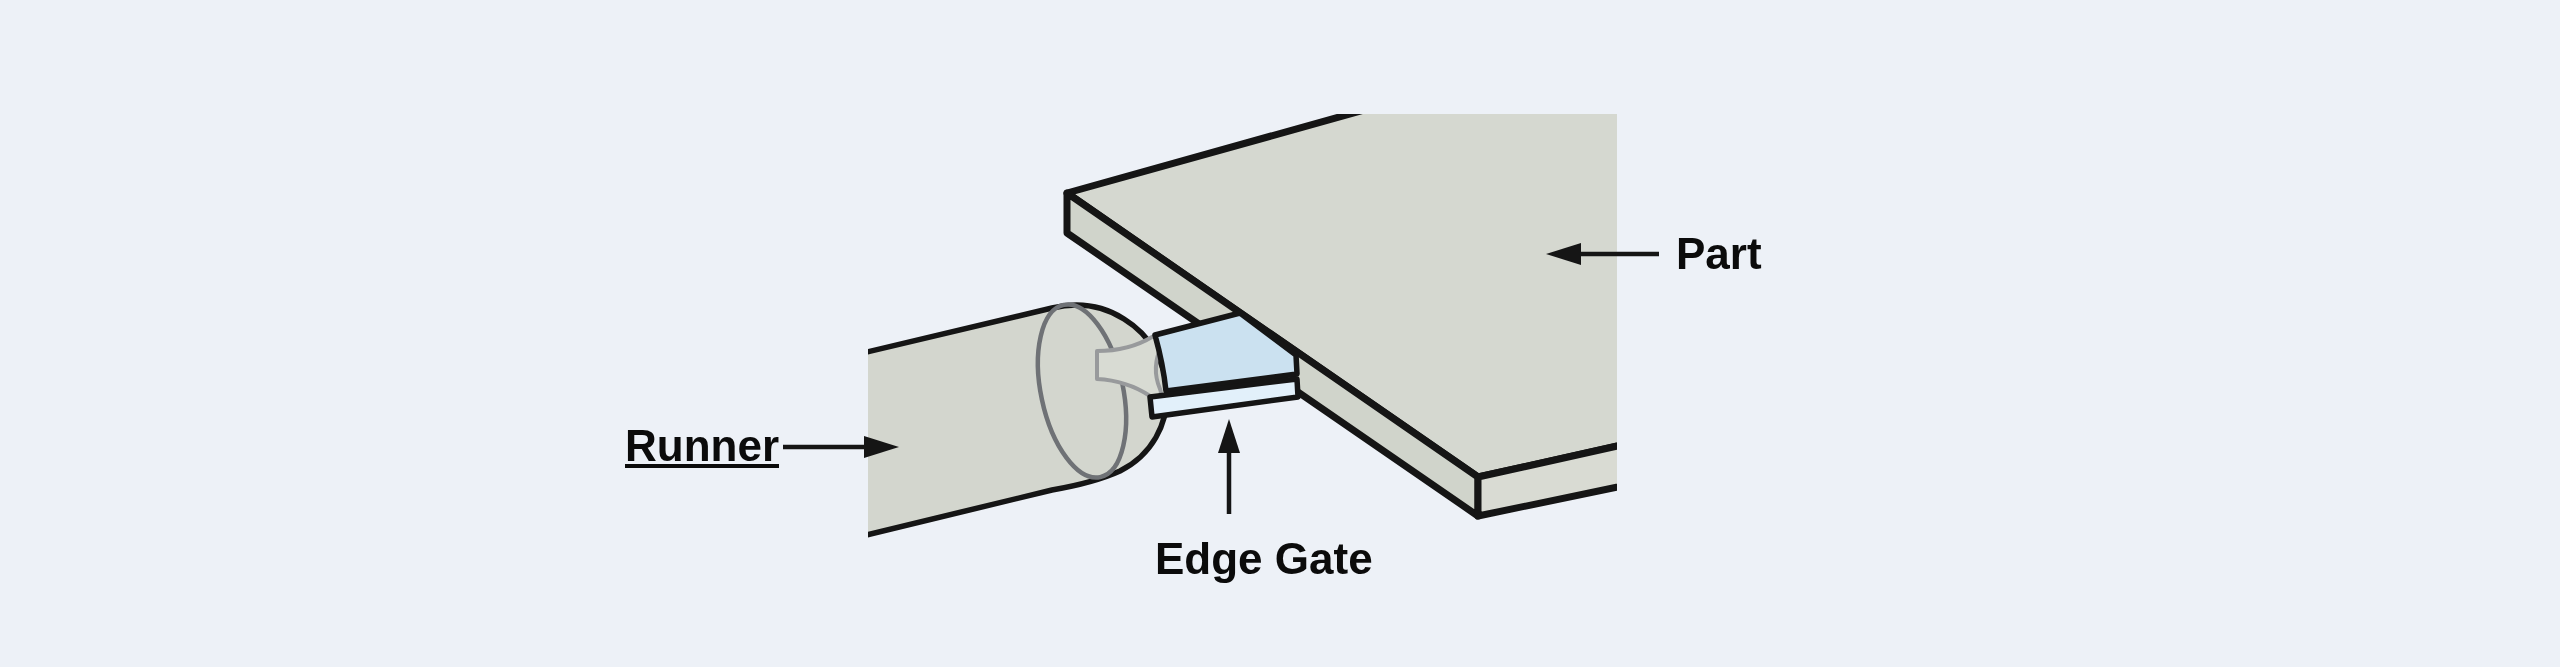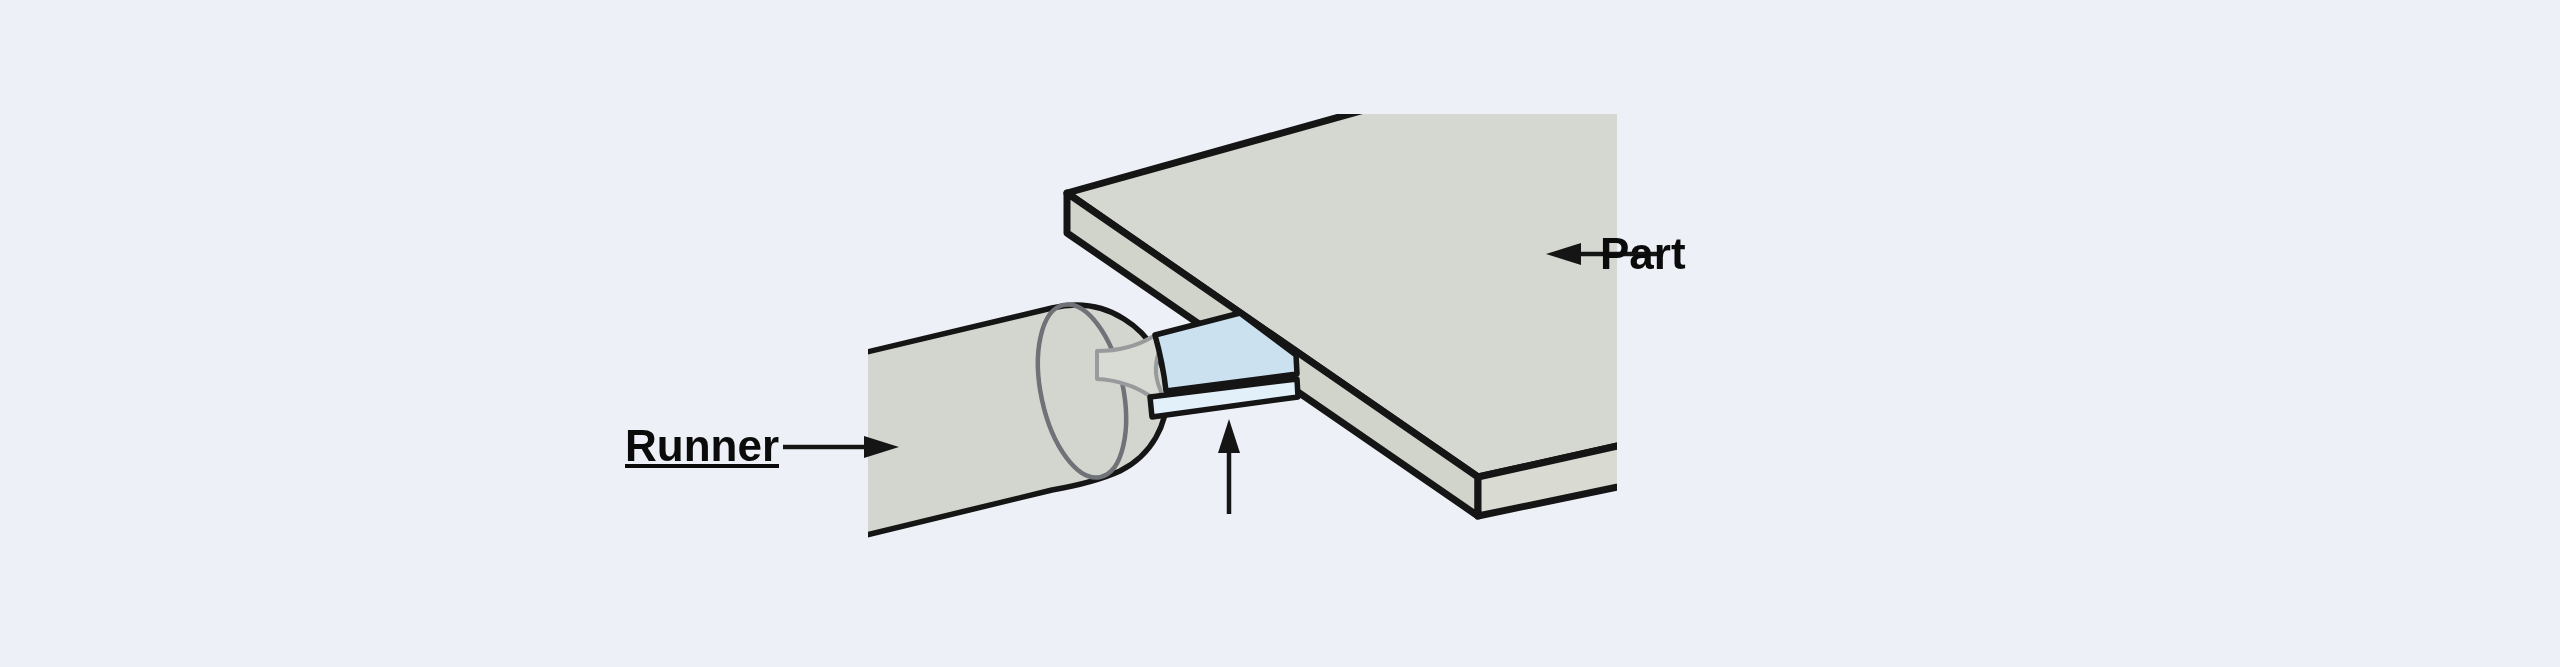--- a/index.html
+++ b/index.html
@@ -27,21 +27,21 @@
     position: absolute;
     font-weight: bold;
     font-size: 44px;
     line-height: 44px;
     letter-spacing: 0px;
     color: var(--label-color, #0b0b0b);
     white-space: nowrap;
     user-select: none;
   }
   .label-runner   { left: 625px;  top: 424px; text-decoration: underline; }
-  .label-part     { left: 1600px; top: 232px; }
+  .label-part     { left: 1676px; top: 232px; }
   .label-edgegate { left: 1155px; top: 537px; }
 </style>
 </head>
 <body>
 
 <div class="canvas">
 
   <svg class="diagram" viewBox="0 0 2560 667">
     <defs>
       <clipPath id="artClip">
@@ -94,14 +94,15 @@
     <g>
       <line x1="1229" y1="514" x2="1229" y2="450" style="stroke:var(--line-color); stroke-width:4.5;"></line>
       <path d="M 1229,419 L 1218,453 L 1240,453 Z" style="fill:var(--line-color);"></path>
     </g>
   </svg>
 
   <div class="label label-runner">Runner</div>
 
   <div class="label label-part">Part</div>
 
+  <div class="label label-edgegate">Edge Gate</div>
 
 </div>
 
 </body></html>

